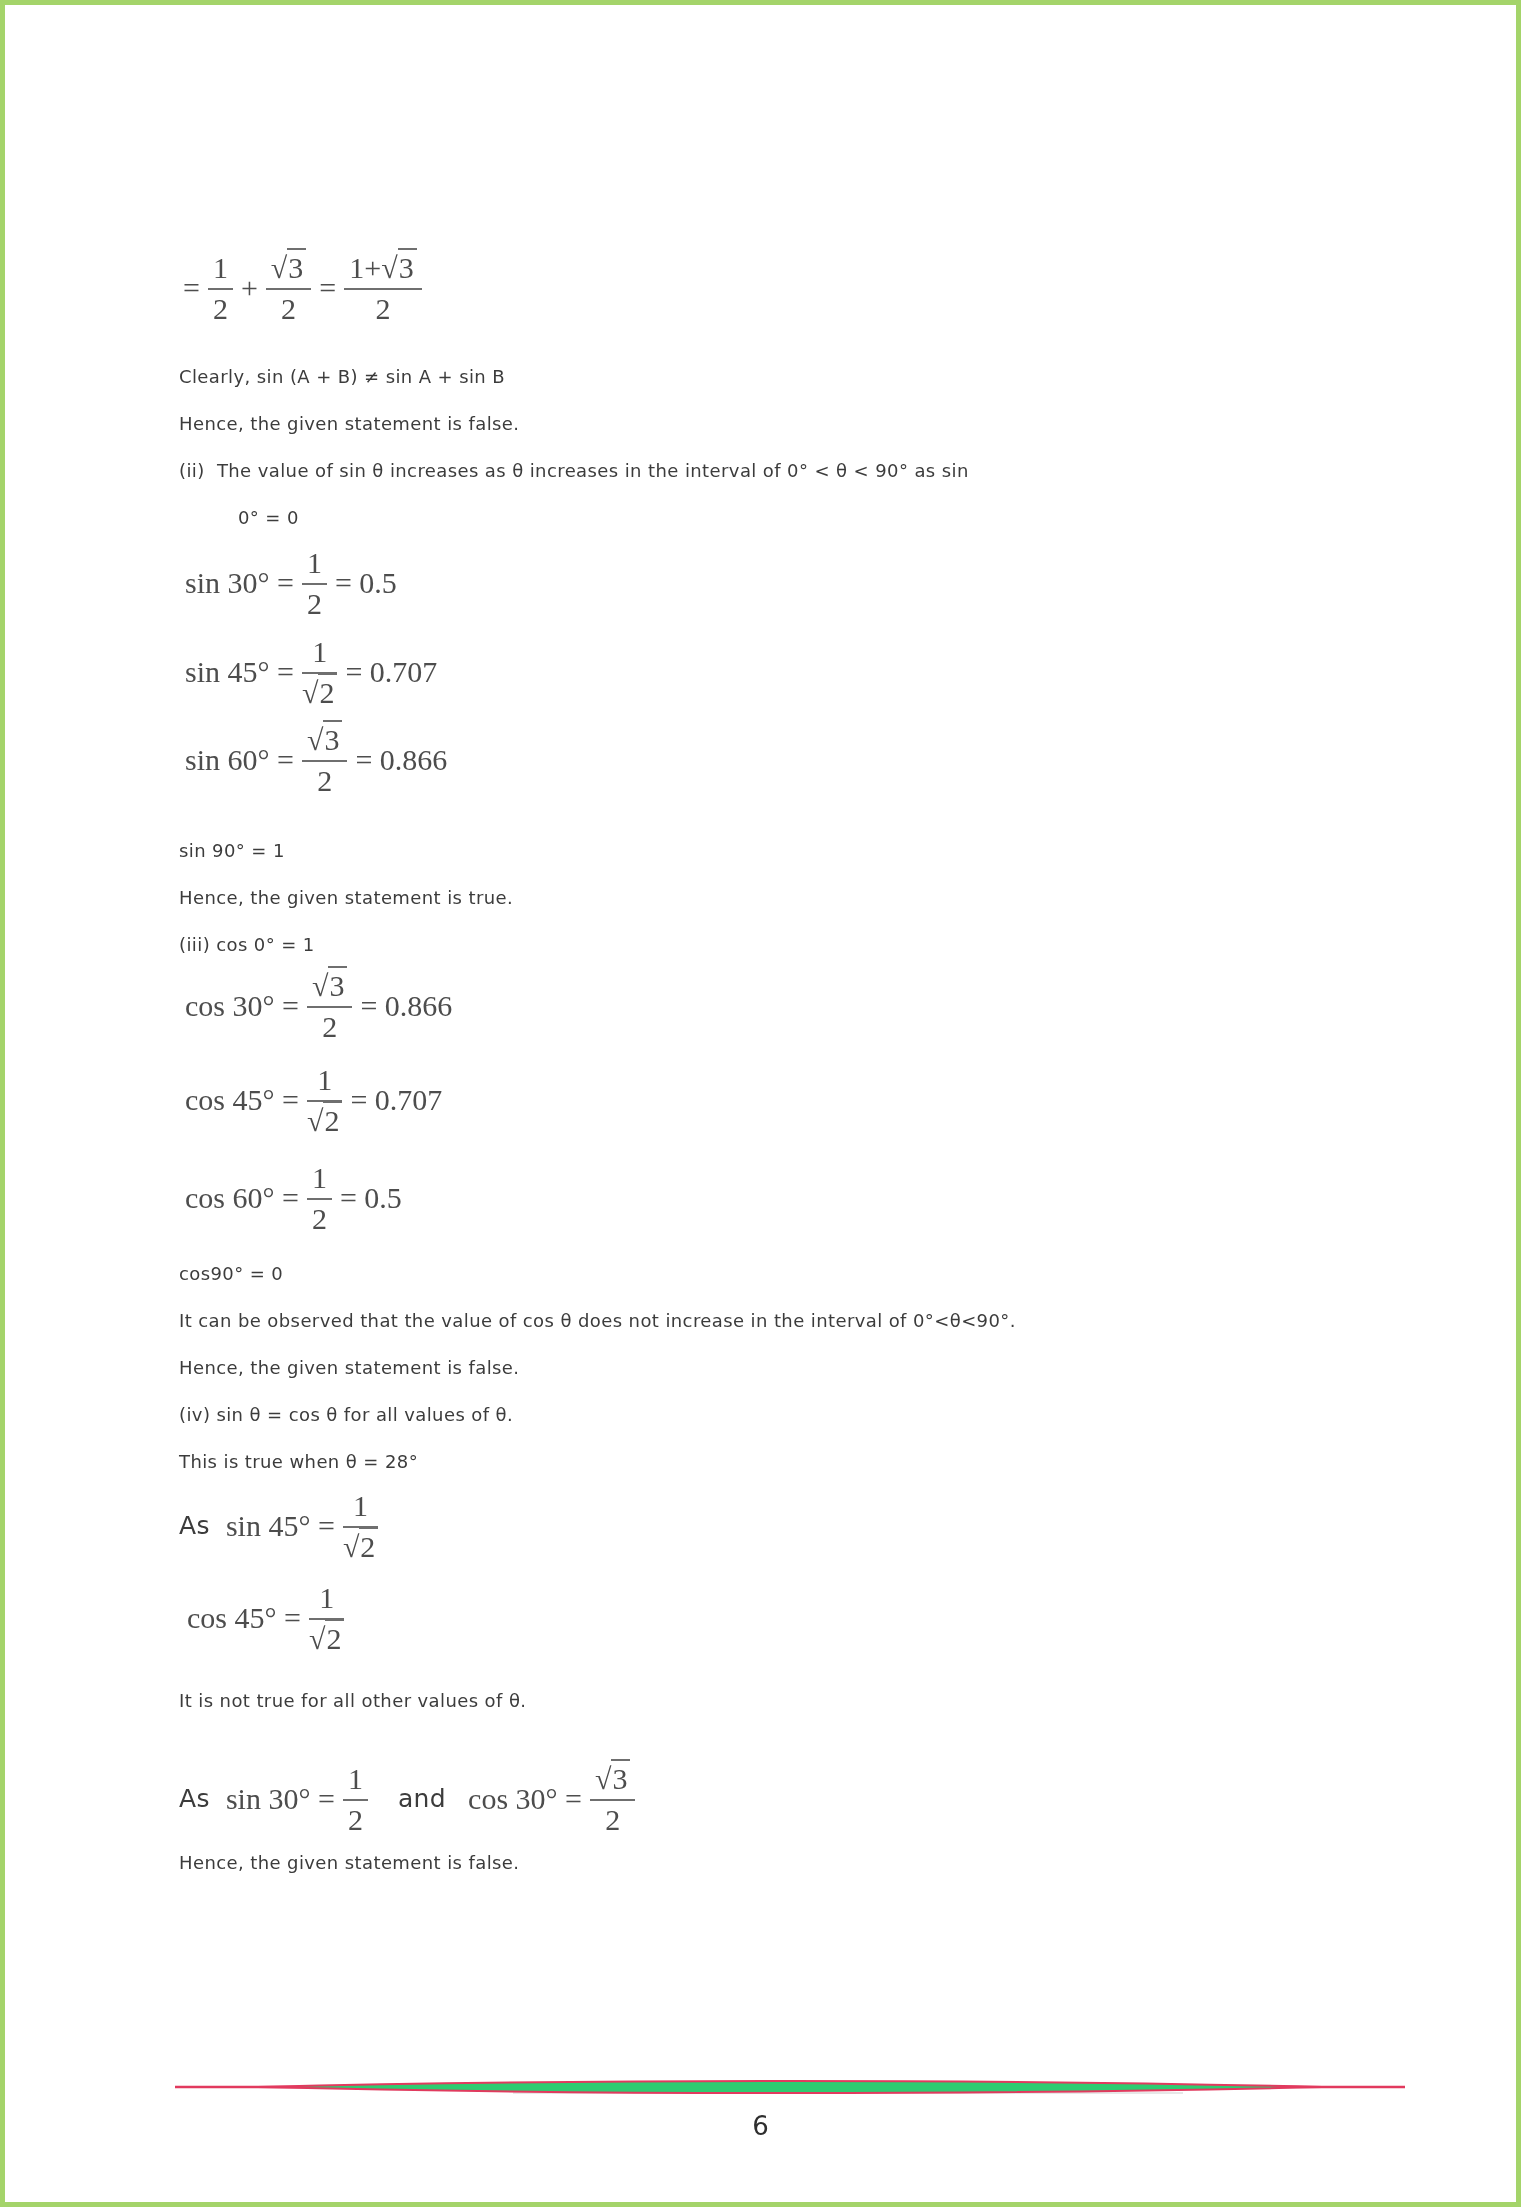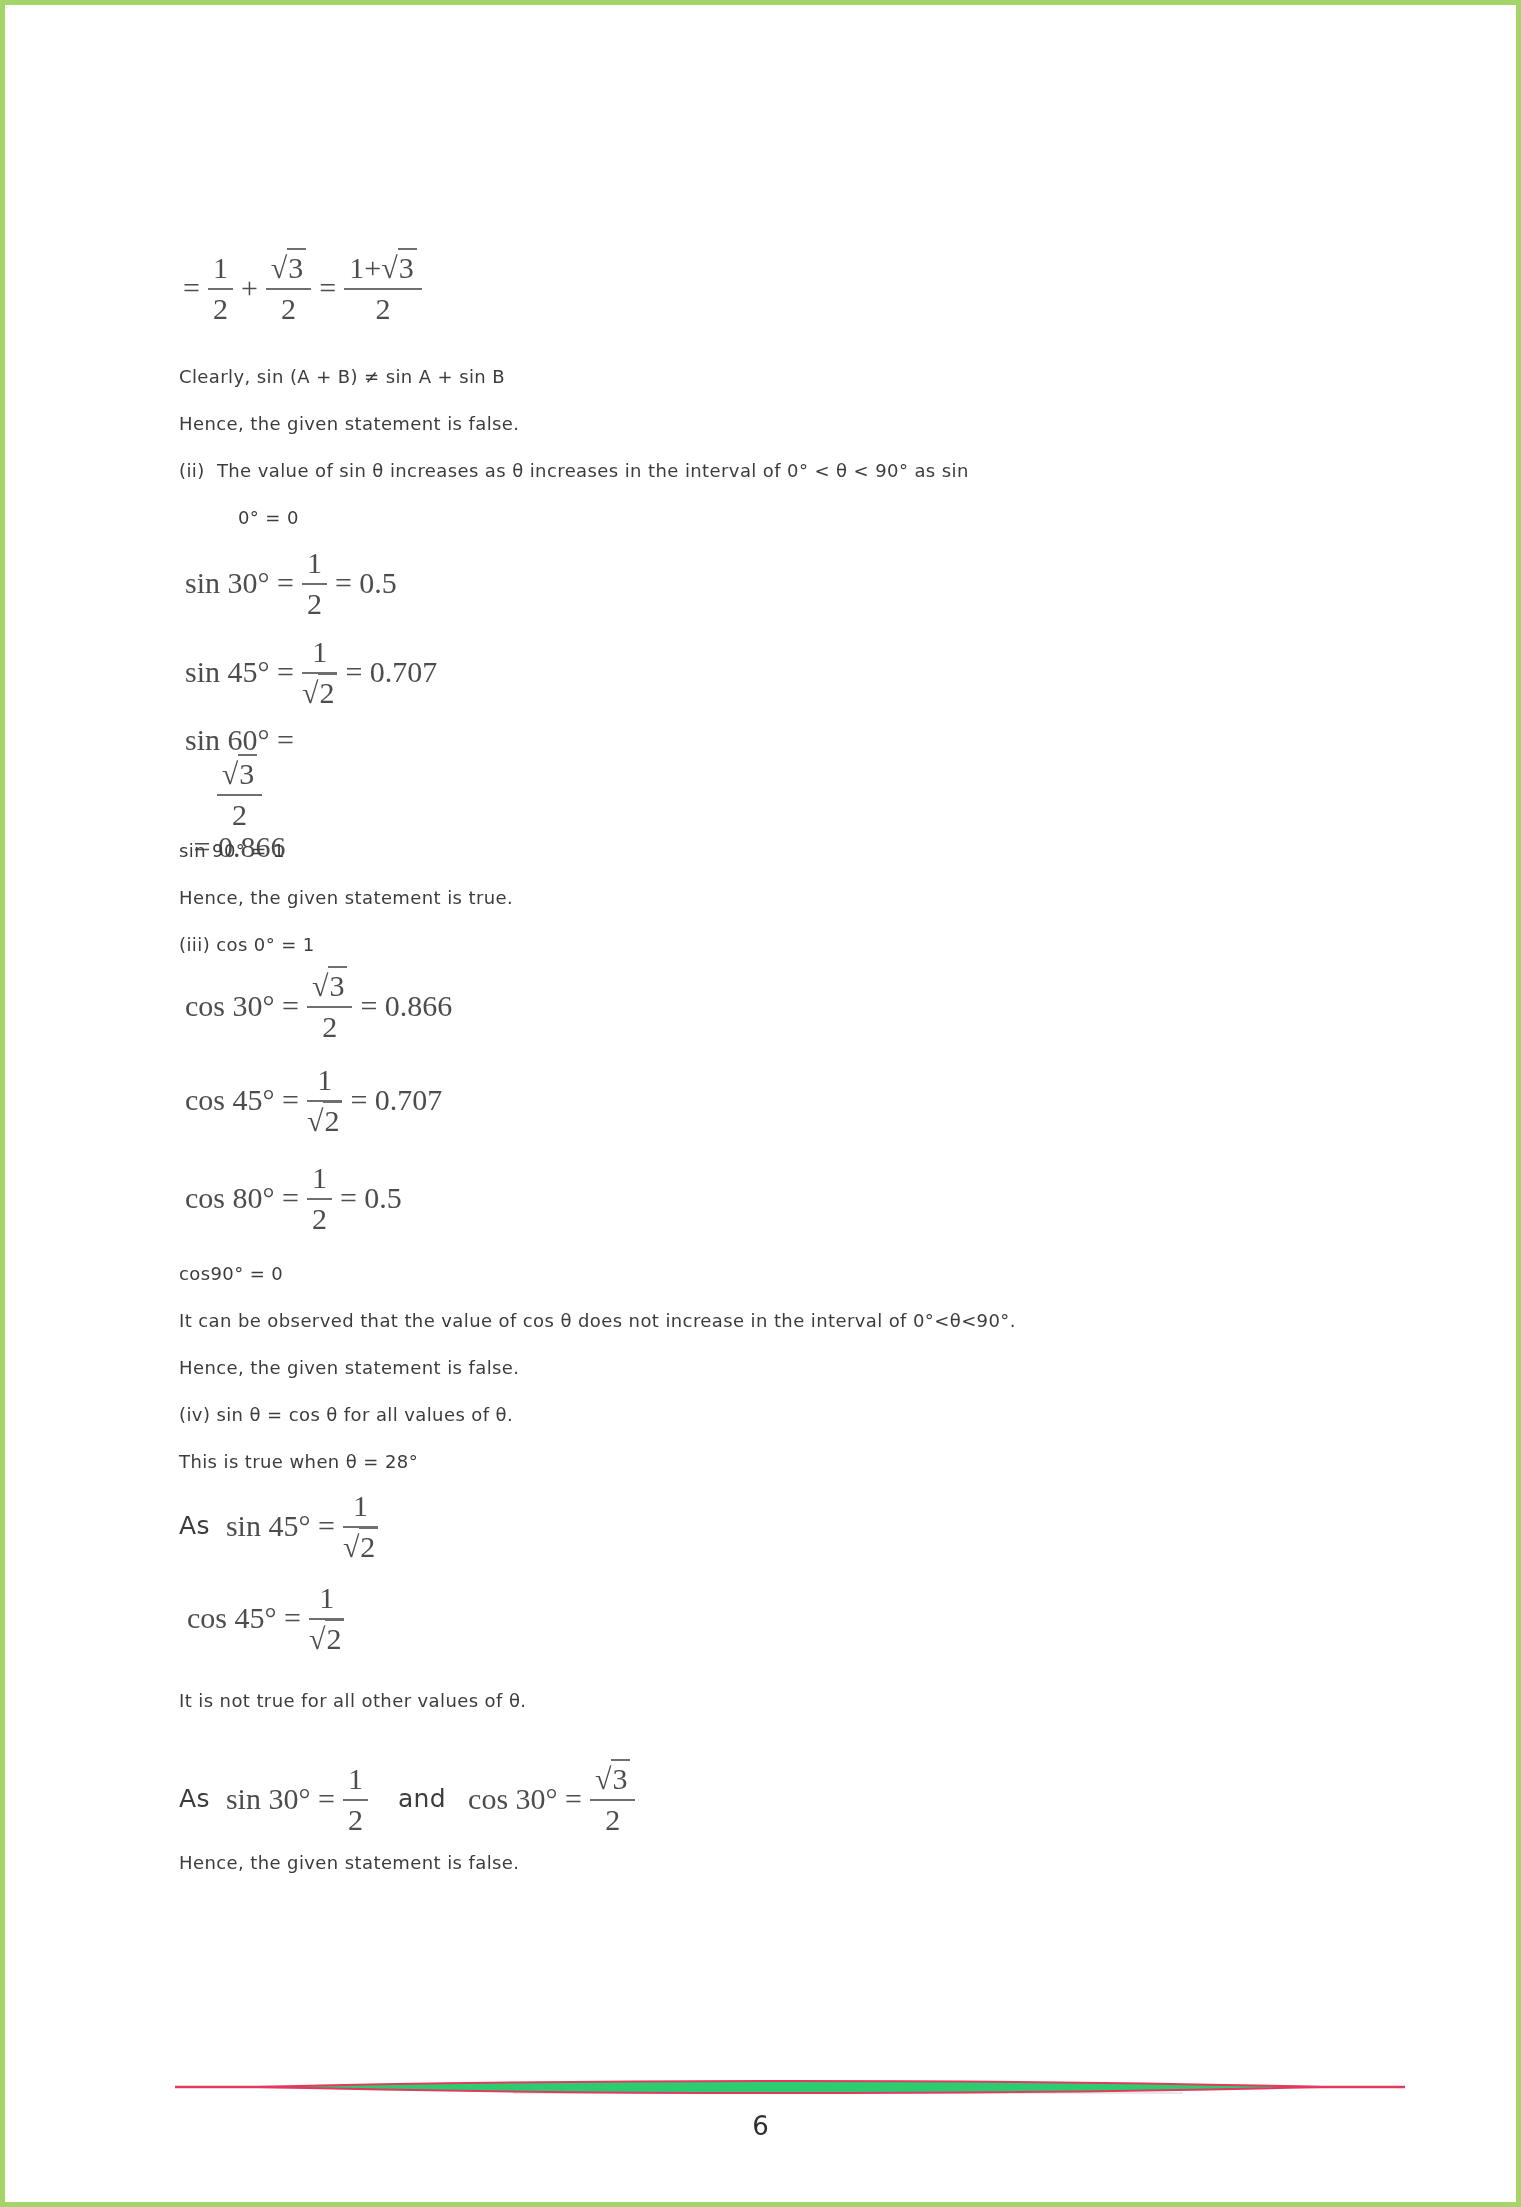--- a/index.html
+++ b/index.html
@@ -98,21 +98,21 @@
 
   <div class="math" style="top:630px;left:180px;">
     <span class="tok">sin 45° =</span>
     <span class="frac">
       <span class="num">1</span>
       <span class="den"><span class="sqrt">√<span class="rad">2</span></span></span>
     </span>
     <span class="tok">= 0.707</span>
   </div>
 
-  <div class="math" style="top:718px;left:180px;flex-direction:column;">
+  <div class="math" style="top:718px;left:180px;">
     <span class="tok">sin 60° =</span>
     <span class="frac">
       <span class="num"><span class="sqrt">√<span class="rad">3</span></span></span>
       <span class="den">2</span>
     </span>
     <span class="tok">= 0.866</span>
   </div>
 
   <div class="line" style="top:831px;left:174px;">sin 90° = 1</div>
   <div class="line" style="top:878px;left:174px;text-align:center;">Hence, the given statement is true.</div>
@@ -130,21 +130,21 @@
   <div class="math" style="top:1058px;left:180px;">
     <span class="tok">cos 45° =</span>
     <span class="frac">
       <span class="num">1</span>
       <span class="den"><span class="sqrt">√<span class="rad">2</span></span></span>
     </span>
     <span class="tok">= 0.707</span>
   </div>
 
   <div class="math" style="top:1156px;left:180px;">
-    <span class="tok">cos 80° =</span>
+    <span class="tok">cos 60° =</span>
     <span class="frac">
       <span class="num">1</span>
       <span class="den">2</span>
     </span>
     <span class="tok">= 0.5</span>
   </div>
 
   <div class="line" style="top:1254px;left:174px;">cos90° = 0</div>
   <div class="line" style="top:1301px;left:174px;">It can be observed that the value of cos θ does not increase in the interval of 0°&lt;θ&lt;90°.</div>
   <div class="line" style="top:1348px;left:174px;">Hence, the given statement is false.</div>

